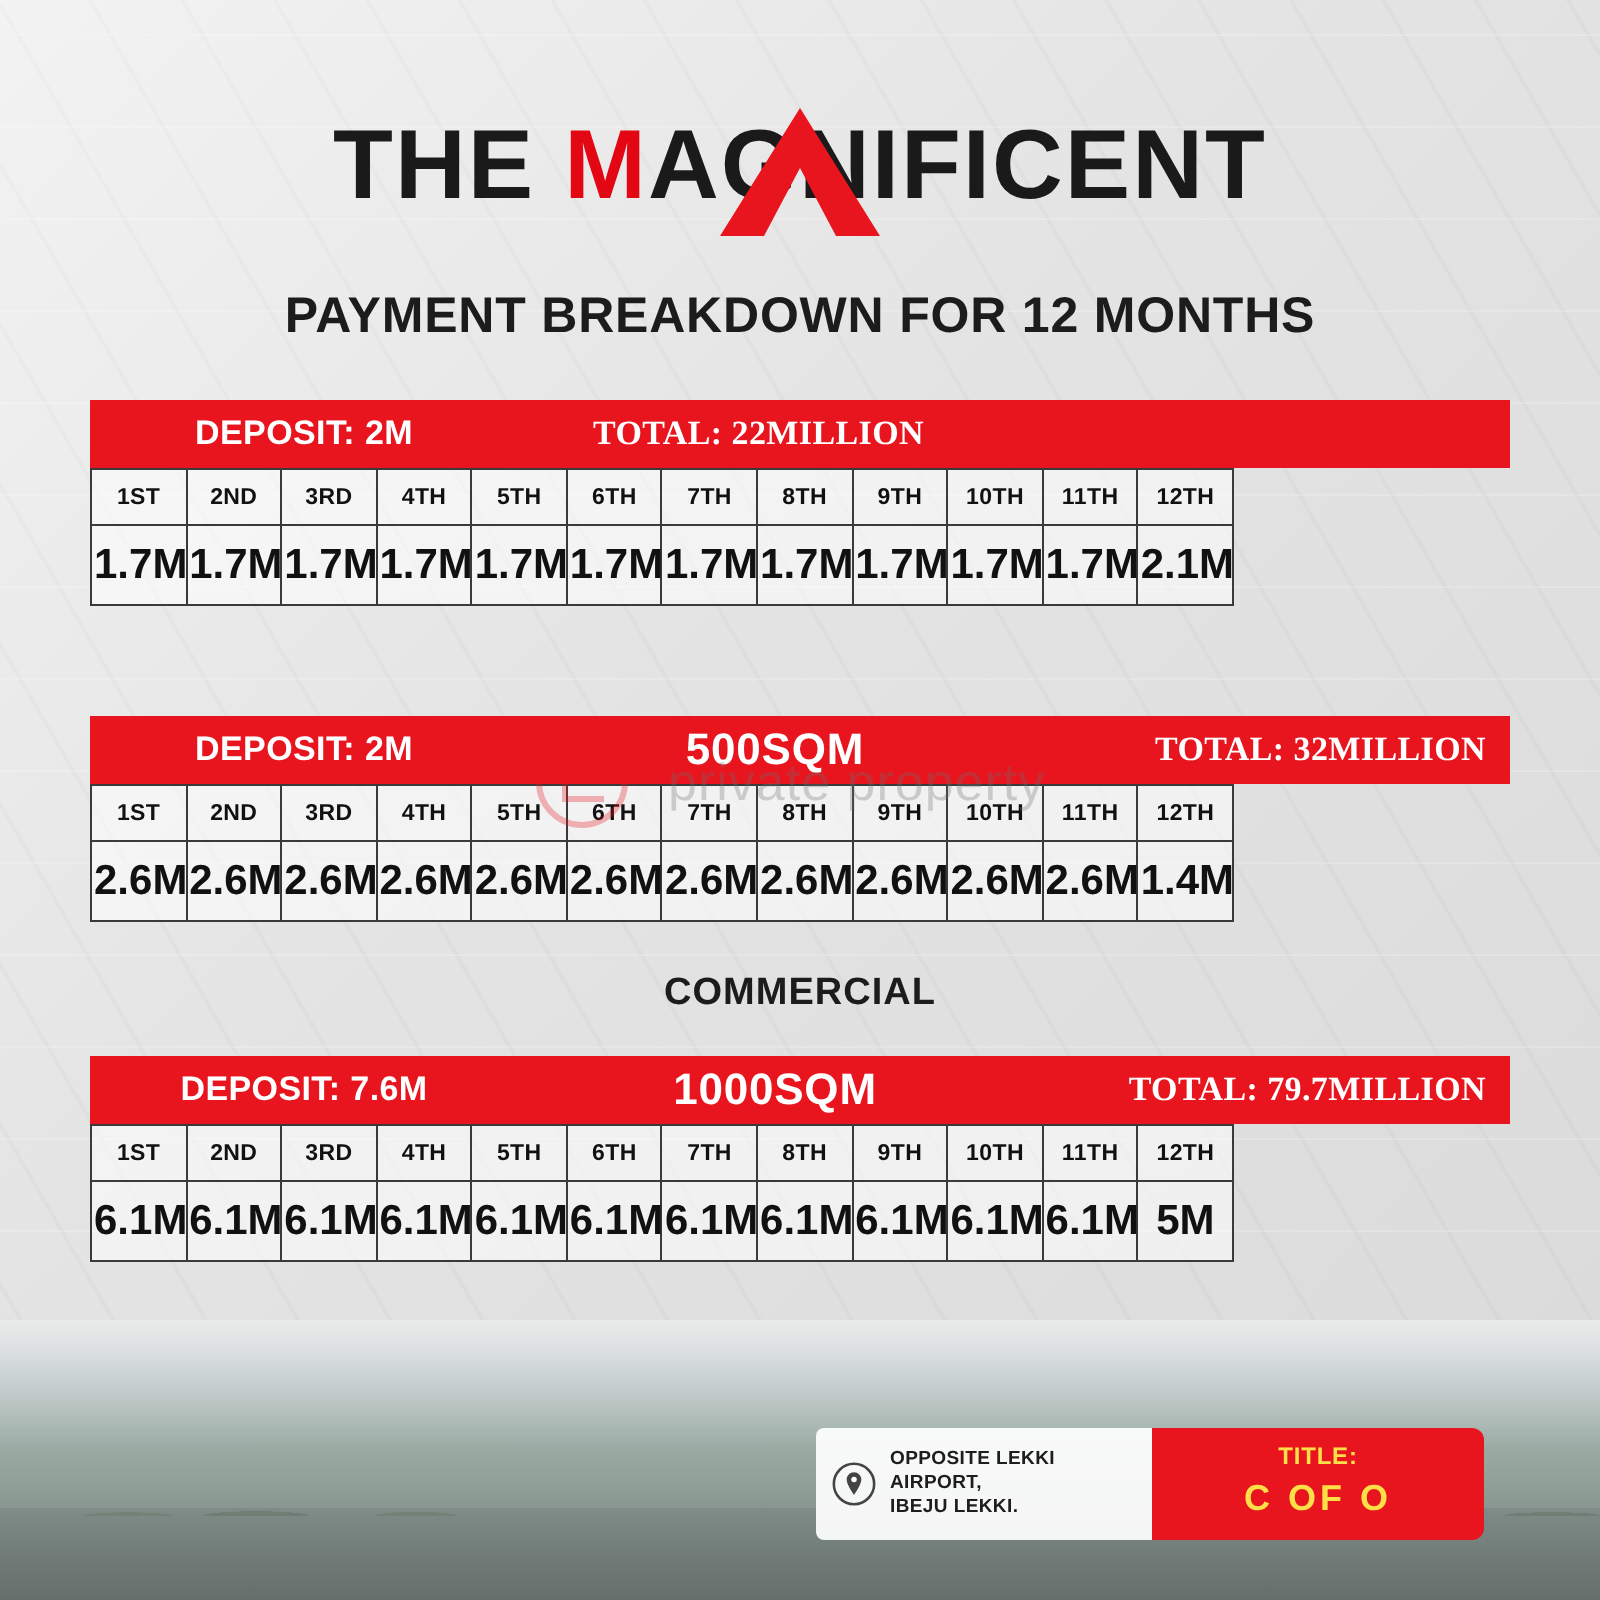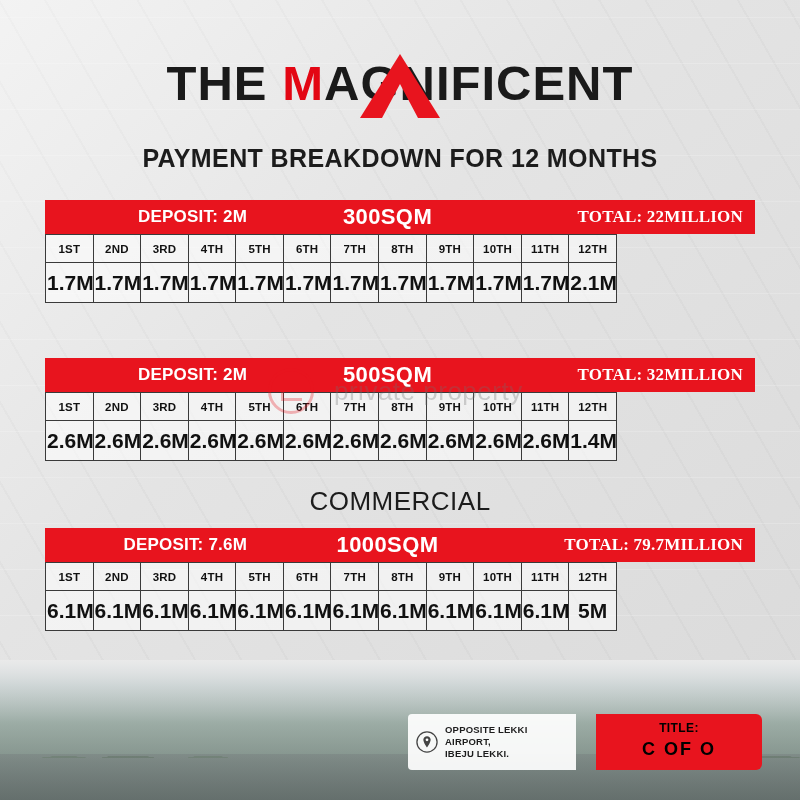--- a/index.html
+++ b/index.html
@@ -126,21 +126,21 @@
     color: #fff;
     height: 34px;
     padding: 0 12px;
     box-sizing: border-box;
   }
   .band .left {
     font-size: 17px;
     font-weight: bold;
     flex: 0 0 auto;
     width: 190px;
-    text-align: right;
+    text-align: center;
     letter-spacing: .2px;
   }
   .band .center {
     flex: 1 1 auto;
     text-align: center;
     font-size: 22px;
     font-weight: bold;
     letter-spacing: .4px;
   }
   .band .right {
@@ -174,22 +174,22 @@
   table.grid tr.values td {
     height: 40px;
     font-size: 21px;
   }
 
   .commercial-label {
     position: absolute;
     top: 486px;
     left: 0; right: 0;
     text-align: center;
-    font-size: 26px;
-    font-weight: normal;
+    font-size: 19px;
+    font-weight: bold;
     color: #1c1c1c;
     letter-spacing: .5px;
   }
 
   
   .watermark {
     position: absolute;
     top: 368px;
     left: 268px;
     display: flex;
@@ -253,25 +253,24 @@
     letter-spacing: .2px;
   }
   .footer-title {
     position: absolute;
     left: 576px;
     bottom: 30px;
     width: 166px;
     height: 56px;
     background: #e8141e;
     border-radius: 0 6px 6px 0;
-    color: #000000;
+    color: #fde047;
     text-align: center;
     box-sizing: border-box;
     padding-top: 7px;
-    margin-left: 20px;
   }
   .footer-title .t-label {
     font-size: 12px;
     font-weight: bold;
     letter-spacing: .4px;
     line-height: 14px;
   }
   .footer-title .t-value {
     font-size: 18px;
     font-weight: bold;
@@ -297,21 +296,20 @@
       <polygon points="46,4 86,68 64,68 46,34 28,68 6,68" fill="#e8141e"></polygon>
       <polygon points="46,24 62,56 46,56 38,56" fill="#ffffff" opacity="0.0"></polygon>
     </svg>
   </div>
 
   <div class="subtitle">PAYMENT BREAKDOWN FOR 12 MONTHS</div>
 
   <div class="table-block" id="block-300">
     <div class="band">
       <div class="left">DEPOSIT: 2M</div>
-      <div class="center">300SQM</div>
       <div class="right">TOTAL: 22MILLION</div>
     </div>
     <table class="grid">
       <tbody>
           <tr class="months">
         <td>1ST</td>
         <td>2ND</td>
         <td>3RD</td>
         <td>4TH</td>
         <td>5TH</td>

